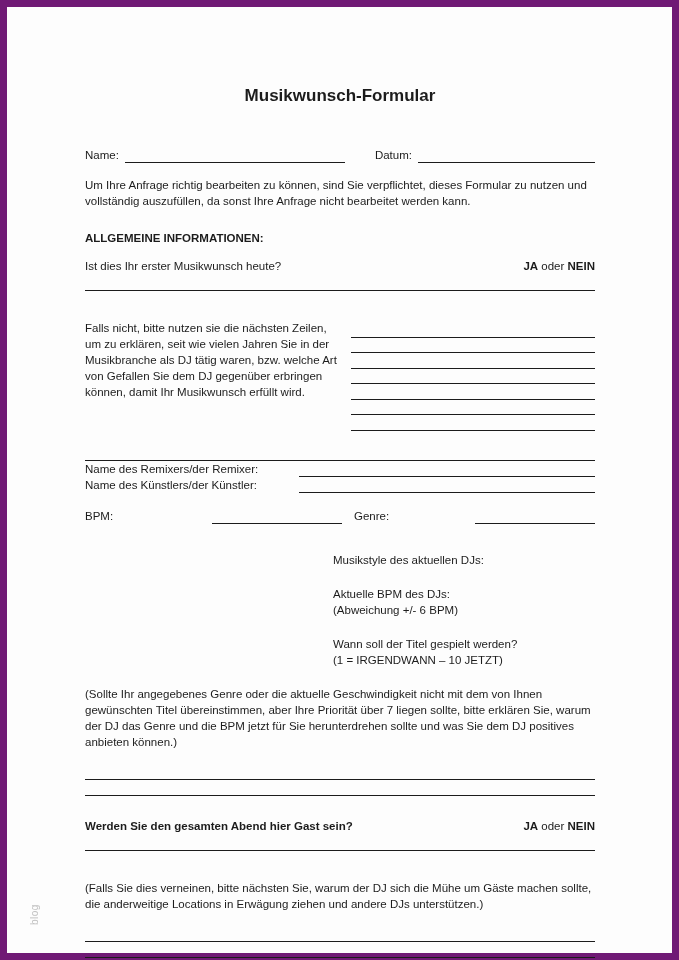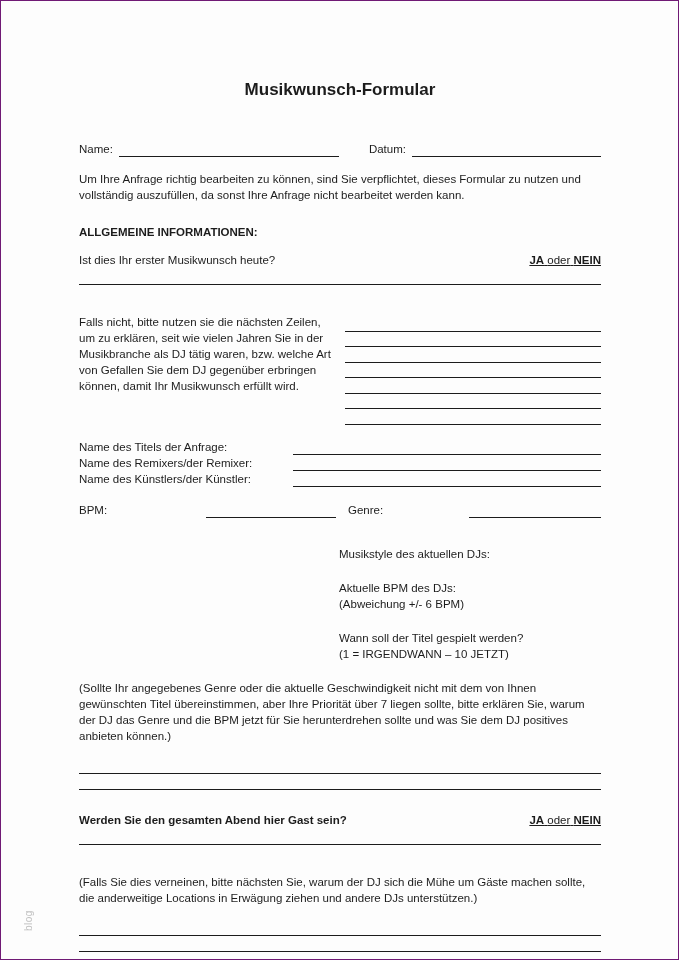--- a/index.html
+++ b/index.html
@@ -2,21 +2,21 @@
 <html><head>
 <meta charset="utf-8">
 <style>
   * { box-sizing: border-box; }
   html, body { margin: 0; padding: 0; background: #e9e9e9; }
   .page {
     width: 679px;
     height: 960px;
     margin: 0 auto;
     background: #fdfdfd;
-    border: 1px solid #701a75;
+    border: 7px solid #701a75;
     position: relative;
     font-family: "Liberation Sans", "DejaVu Sans", sans-serif;
     color: #1c1c1c;
     font-size: 11.5px;
     line-height: 16px;
   }
   .content {
     position: absolute;
     left: 78px;
     right: 77px;
@@ -38,21 +38,21 @@
   .intro { margin-bottom: 21px; }
   .section-head { font-weight: bold; margin-bottom: 12px; }
   .q-row {
     display: flex;
     justify-content: space-between;
     align-items: flex-end;
     border-bottom: 1px solid #1c1c1c;
     padding-bottom: 16px;
     margin-bottom: 29px;
   }
-  .q-row .answers { white-space: nowrap; text-decoration: underline; }
+  .q-row .answers { white-space: nowrap; }
   .b { font-weight: bold; }
   .twocol { display: flex; margin-bottom: 14px; }
   .twocol .left { width: 258px; margin-right: 8px; }
   .twocol .right { flex: 1; padding-top: 2px; }
   .twocol .right .uline { margin-bottom: 0; height: 15.5px; }
   .label-row { display: flex; align-items: flex-end; height: 16px; }
   .label-row .lbl { width: 214px; white-space: nowrap; }
   .label-row .uline { flex: 1; }
   .bpm-row { display: flex; align-items: flex-end; margin-top: 15px; margin-bottom: 28px; }
   .bpm-row .bpm-lbl { width: 127px; }
@@ -110,21 +110,20 @@
         <div class="uline"></div>
         <div class="uline"></div>
         <div class="uline"></div>
         <div class="uline"></div>
         <div class="uline"></div>
         <div class="uline"></div>
       </div>
     </div>
 
     <div class="label-row">
-      <span class="lbl">Name des Titels der Anfrage:</span>
       <span class="uline"></span>
     </div>
     <div class="label-row">
       <span class="lbl">Name des Remixers/der Remixer:</span>
       <span class="uline"></span>
     </div>
     <div class="label-row">
       <span class="lbl">Name des Künstlers/der Künstler:</span>
       <span class="uline"></span>
     </div>

